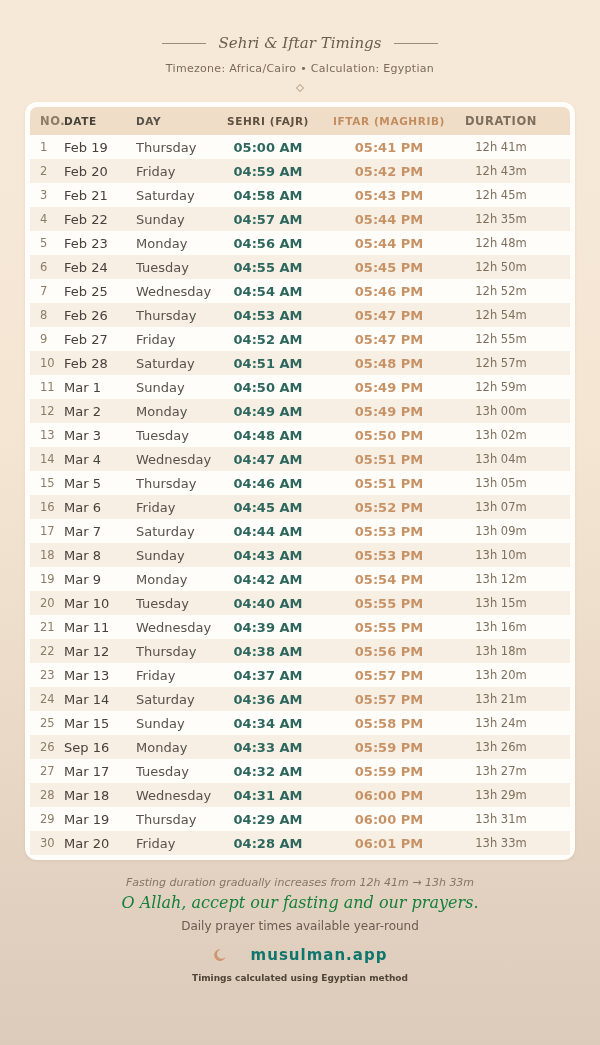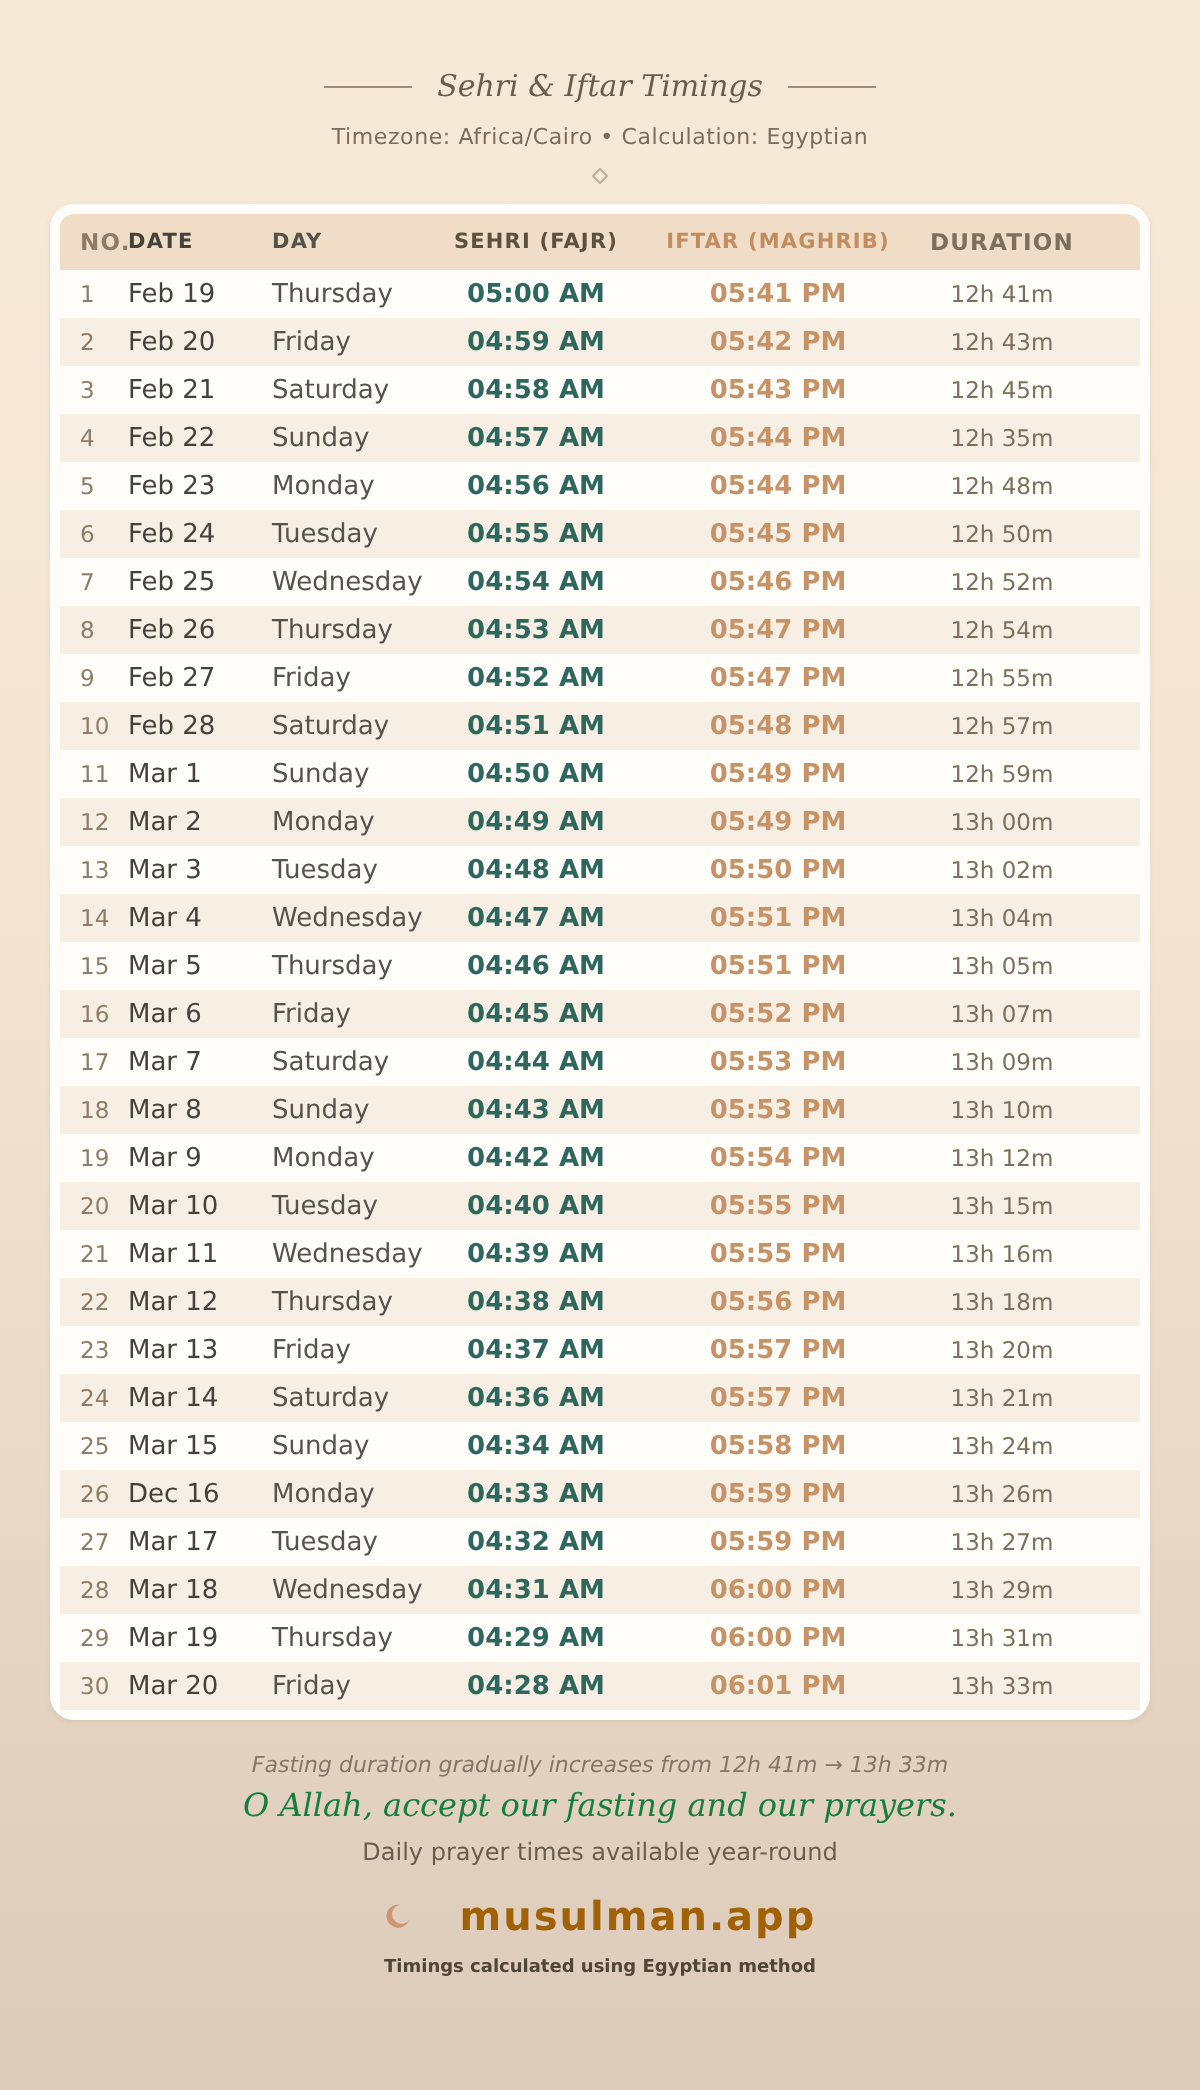--- a/index.html
+++ b/index.html
@@ -44,21 +44,21 @@
   .c-day { color:#57524c; }
   .trow .c-sehri { font-weight:bold; color:#2d675e; }
   .trow .c-iftar { font-weight:bold; color:#c79366; }
   .c-dur { font-size:11.5px; color:#7e6f5d; padding-right:30px; }
 
   .footer { text-align:center; }
   .note { margin-top:10px; font-style:italic; font-size:11px; color:#857567; }
   .dua { font-family:"DejaVu Serif", serif; font-style:italic; font-size:16px; color:#15803d; margin-top:4px; }
   .tagline { font-size:12px; color:#6a5d50; margin-top:7px; }
   .brand-row { display:flex; justify-content:center; align-items:center; gap:7px; margin-top:13px; }
-  .brand { font-weight:bold; font-size:20px; letter-spacing:1px; color:#a16207;margin-left:17px; }
+  .brand { font-weight:bold; font-size:15px; letter-spacing:1px; color:#0f766e;margin-left:17px; }
   .url { font-size:11.5px; color:#564a3e; margin-top:3px; }
   .method { font-size:9px; font-weight:bold; color:#4f4538; margin-top:9px; }
   svg { display:block; }
 </style>
 </head>
 <body>
 
 <div class="header">
   <div class="subtitle-row">
     <span class="subtitle-line"></span>
@@ -274,21 +274,21 @@
       <div class="trow">
     <span class="c-no">25</span>
     <span class="c-date">Mar 15</span>
     <span class="c-day">Sunday</span>
     <span class="c-sehri">04:34 AM</span>
     <span class="c-iftar">05:58 PM</span>
     <span class="c-dur">13h 24m</span>
   </div>
       <div class="trow alt">
     <span class="c-no">26</span>
-    <span class="c-date">Dec 16</span>
+    <span class="c-date">Sep 16</span>
     <span class="c-day">Monday</span>
     <span class="c-sehri">04:33 AM</span>
     <span class="c-iftar">05:59 PM</span>
     <span class="c-dur">13h 26m</span>
   </div>
       <div class="trow">
     <span class="c-no">27</span>
     <span class="c-date">Mar 17</span>
     <span class="c-day">Tuesday</span>
     <span class="c-sehri">04:32 AM</span>

